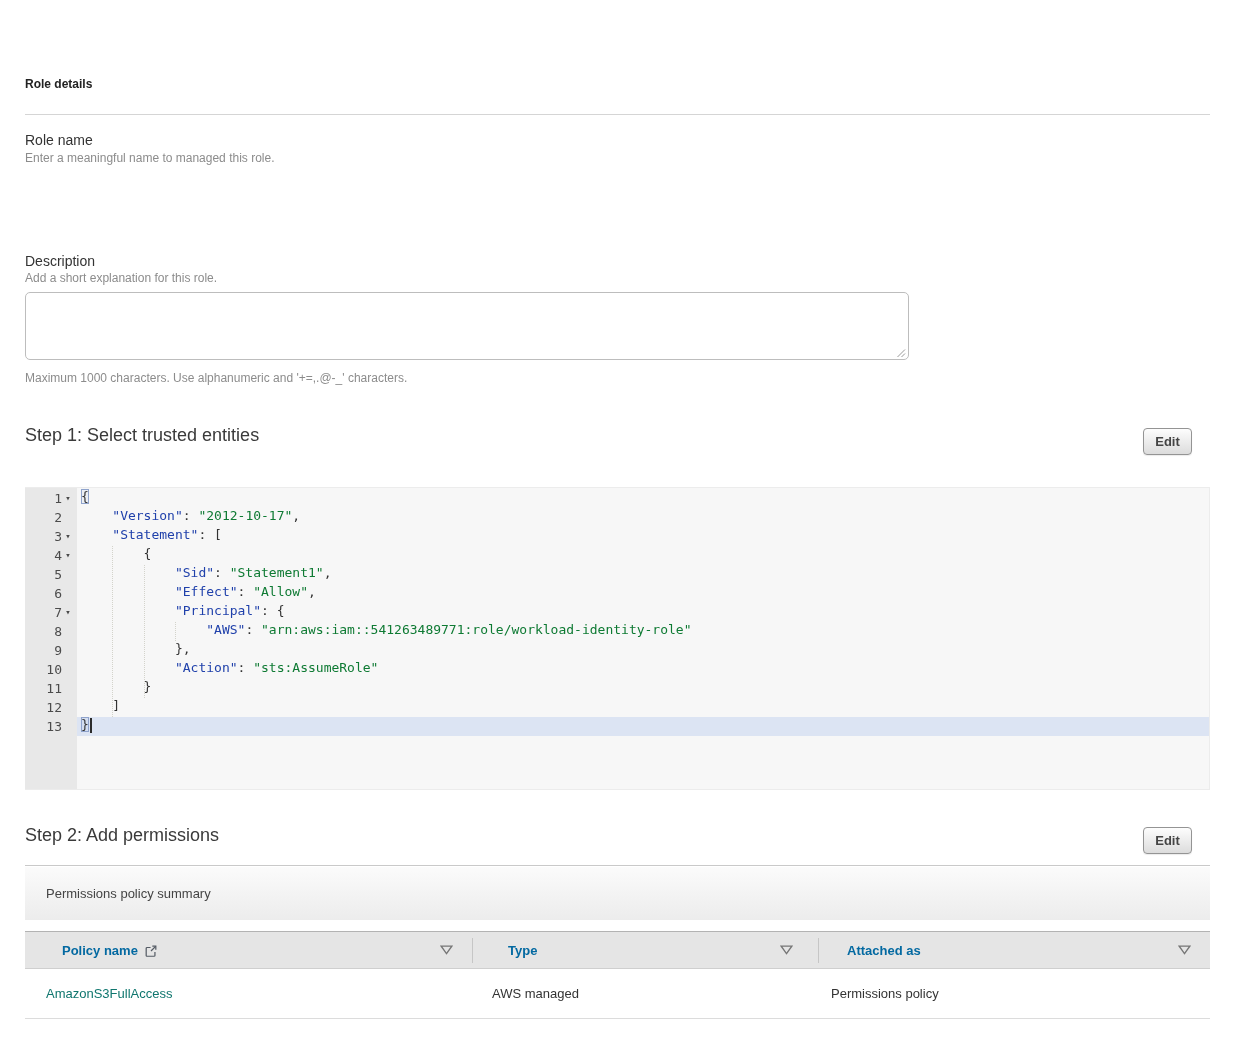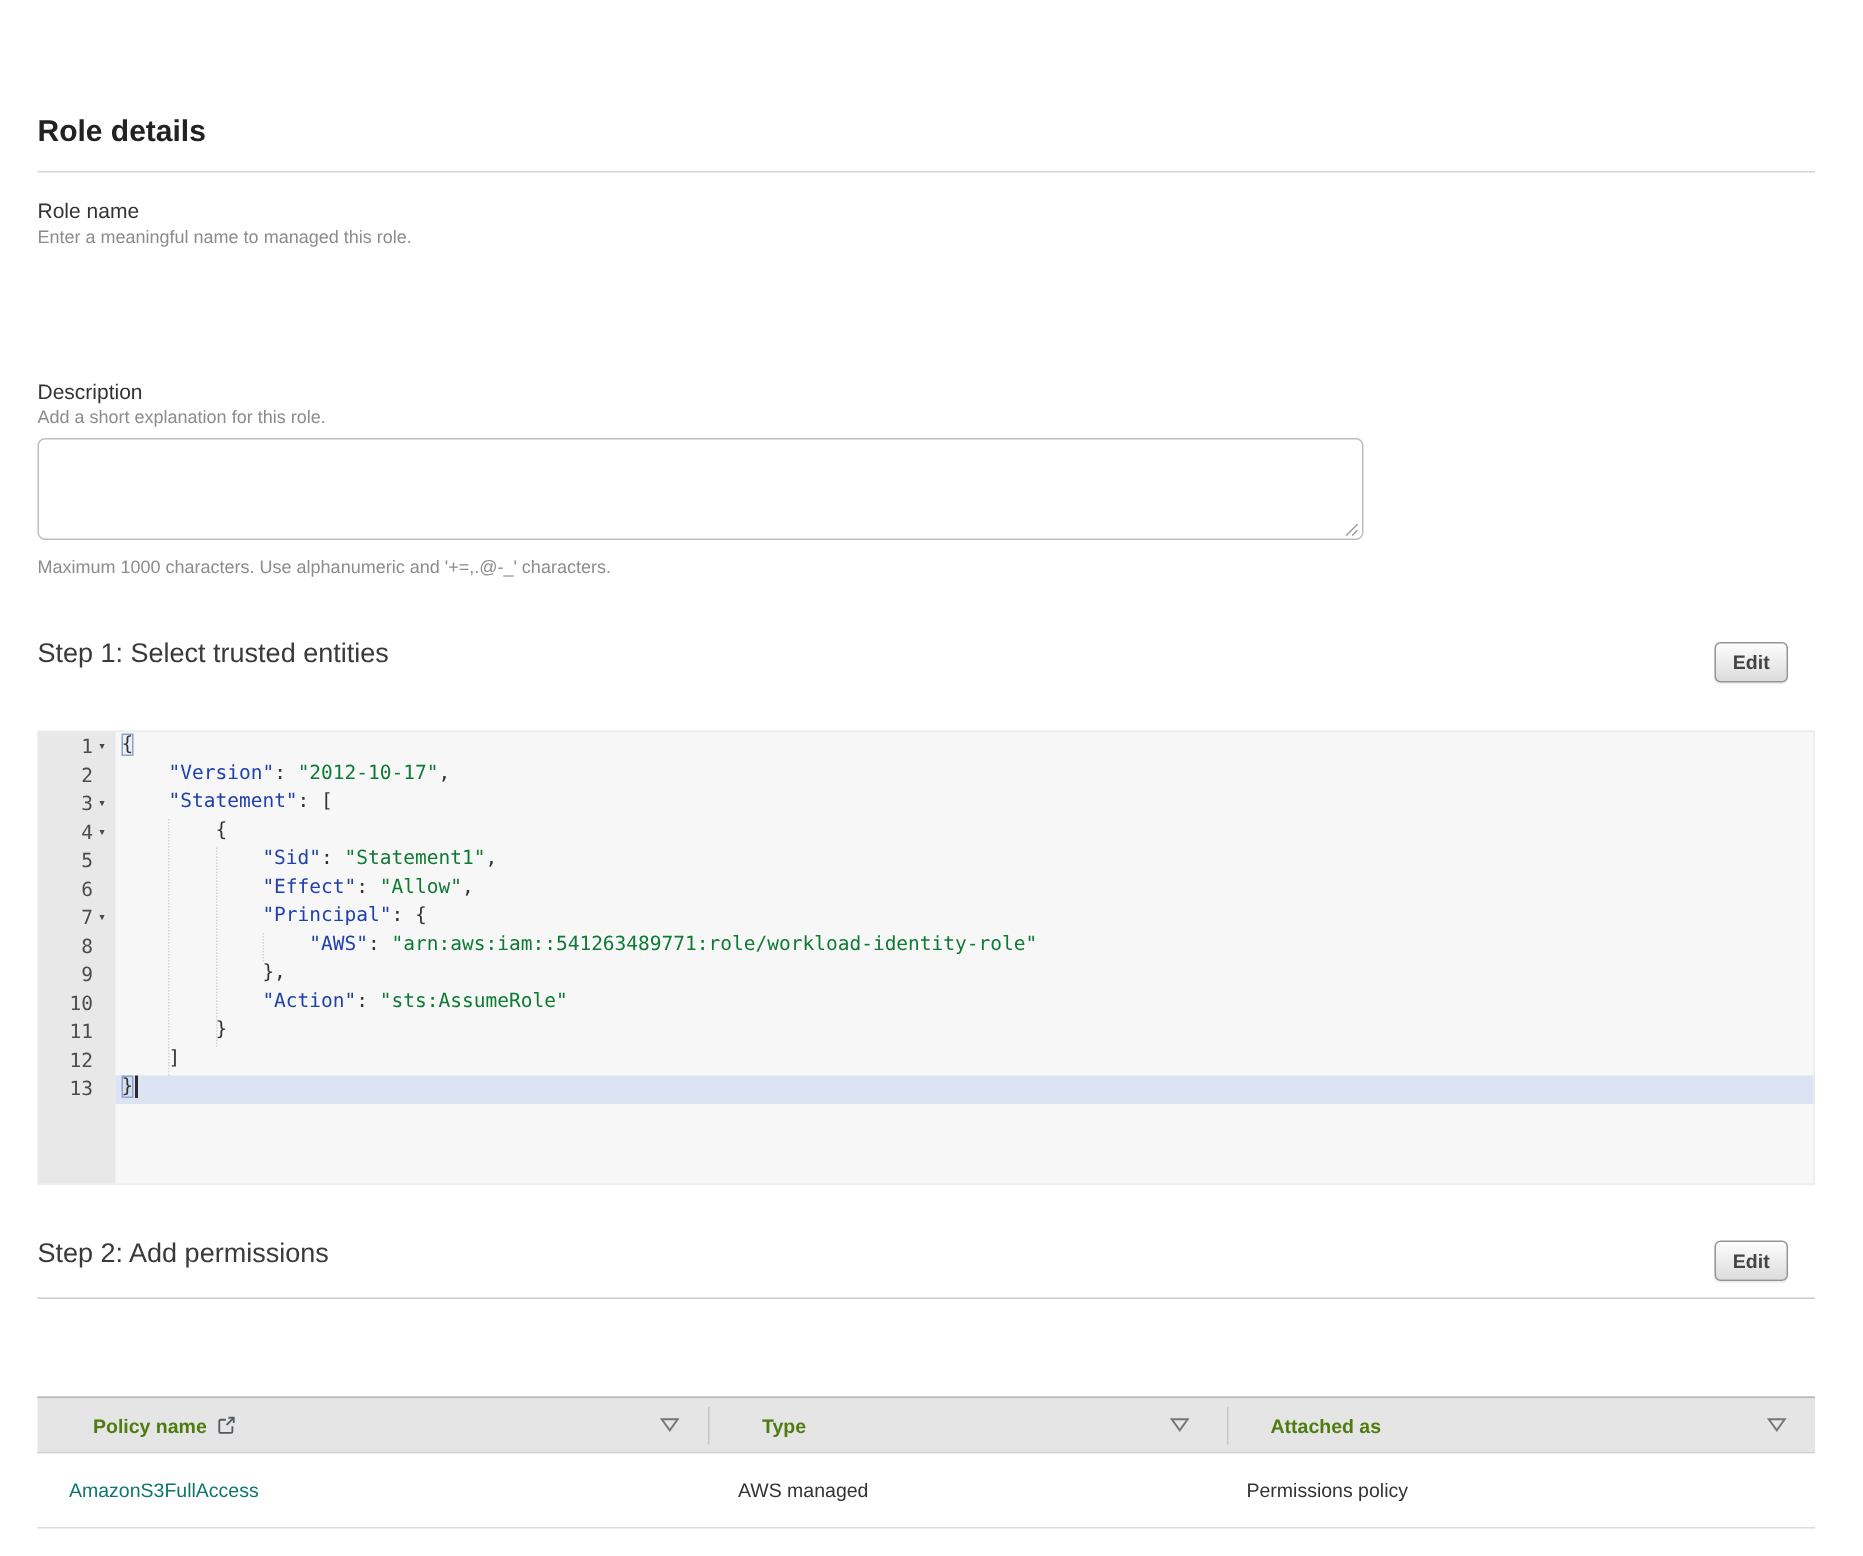--- a/index.html
+++ b/index.html
@@ -2,21 +2,21 @@
 <html style="--c-key: #2041ab; --c-str: #0e7a33; --c-txt: #333333; --c-active: #dce4f3;"><head>
 <meta charset="utf-8">
 <style>
   html,body{margin:0;padding:0;background:#fff;}
   *{box-sizing:border-box;}
   body{font-family:"Liberation Sans",sans-serif;color:#333;}
   .stage{position:relative;width:1242px;height:1037px;background:#fff;overflow:hidden;}
   .abs{position:absolute;}
 
   .page-title{left:25px;top:8px;font-size:25px;font-weight:400;color:#2f2f2f;letter-spacing:.2px;}
-  .section-heading{left:25px;top:77px;font-size:20px;font-weight:700;color:#222;}
+  .section-heading{left:25px;top:77px;font-size:12px;font-weight:700;color:#222;}
   .divider{height:1px;background:#d5d5d5;width:1185px;left:25px;}
 
   .field-label{font-size:14px;color:#333;}
   .field-help{font-size:12px;color:#8c8c8c;}
   .field-constraint{font-size:12px;color:#8c8c8c;}
 
   .role-input{left:25px;top:172px;width:884px;height:28px;border:1px solid #4b8fdd;border-radius:5px;
     box-shadow:0 0 1px 2px rgba(77,144,254,.45),0 0 5px 2px rgba(77,144,254,.25);
     font-family:"Liberation Sans",sans-serif;font-size:14px;color:#111;padding:0 8px;outline:none;background:#fff;}
   .desc-textarea{left:25px;top:292px;width:884px;height:68px;border:1px solid #bdbdbd;border-radius:5px;
@@ -43,21 +43,21 @@
   .s-t,.s-b{color:var(--c-txt);}
   .bm{outline:1px solid #8fa3cc;outline-offset:-1px;background:rgba(160,185,225,.12);}
   .caret{display:inline-block;width:2px;height:15px;background:#2b2b2b;vertical-align:middle;margin-left:1px;}
   .guide{position:absolute;width:0;border-left:1px dotted #d3d3cb;}
 
   
   .summary-panel{left:25px;top:867px;width:1185px;height:53px;background:linear-gradient(#fbfbfb,#ececec);}
   .summary-title{position:absolute;left:21px;top:19px;font-size:13px;color:#444;}
   .thead{left:25px;top:931px;width:1185px;height:38px;background:#e5e5e5;
     border-top:1px solid #b3b3b3;border-bottom:1px solid #cfcfcf;}
-  .th-label{position:absolute;top:11px;font-size:13px;font-weight:700;color:#4d7c0f;display:flex;align-items:flex-start;gap:6px;padding-left:16px;}
+  .th-label{position:absolute;top:11px;font-size:13px;font-weight:700;color:#0369a1;display:flex;align-items:flex-end;gap:6px;padding-left:16px;}
   .col-sep{position:absolute;top:6px;width:1px;height:25px;background:#c6c6c6;}
   .filter-tri{position:absolute;top:13px;width:13px;height:10px;cursor:pointer;}
   .trow{left:25px;top:969px;width:1185px;height:50px;background:#fff;border-bottom:1px solid #dcdcdc;}
   .td{position:absolute;top:17px;font-size:13px;color:#333;}
   .link{color:#0f766e;text-decoration:none;cursor:pointer;}
 </style>
 </head>
 <body>
 
 <div class="stage">
@@ -152,20 +152,23 @@
       </div>
     <div class="guide" style="left:87px;top:58px;height:171px;"></div>
     <div class="guide" style="left:119px;top:77px;height:133px;"></div>
     <div class="guide" style="left:150px;top:134px;height:19px;"></div>
   </div>
 
   <div class="abs step-heading" style="left:25px;top:825px;">Step 2: Add permissions</div>
   <button class="abs edit-btn" style="left:1143px;top:827px;">Edit</button>
   <div class="abs divider" style="top:865px;background:#c9c9c9;"></div>
 
+  <div class="abs summary-panel">
+    <div class="summary-title">Permissions policy summary</div>
+  </div>
 
   <div class="abs thead">
     <div class="th-label" style="left:21px;">
       <span>Policy name</span>
       <svg width="14" height="14" viewBox="0 0 16 16">
         <path d="M12.5 9v4a1 1 0 0 1-1 1h-8a1 1 0 0 1-1-1V5a1 1 0 0 1 1-1h4" fill="none" stroke="#545b64" stroke-width="1.4"></path>
         <path d="M9.5 2.5h4v4" fill="none" stroke="#545b64" stroke-width="1.4"></path>
         <path d="M13.3 2.7L8 8" fill="none" stroke="#545b64" stroke-width="1.4"></path>
       </svg>
     </div>

